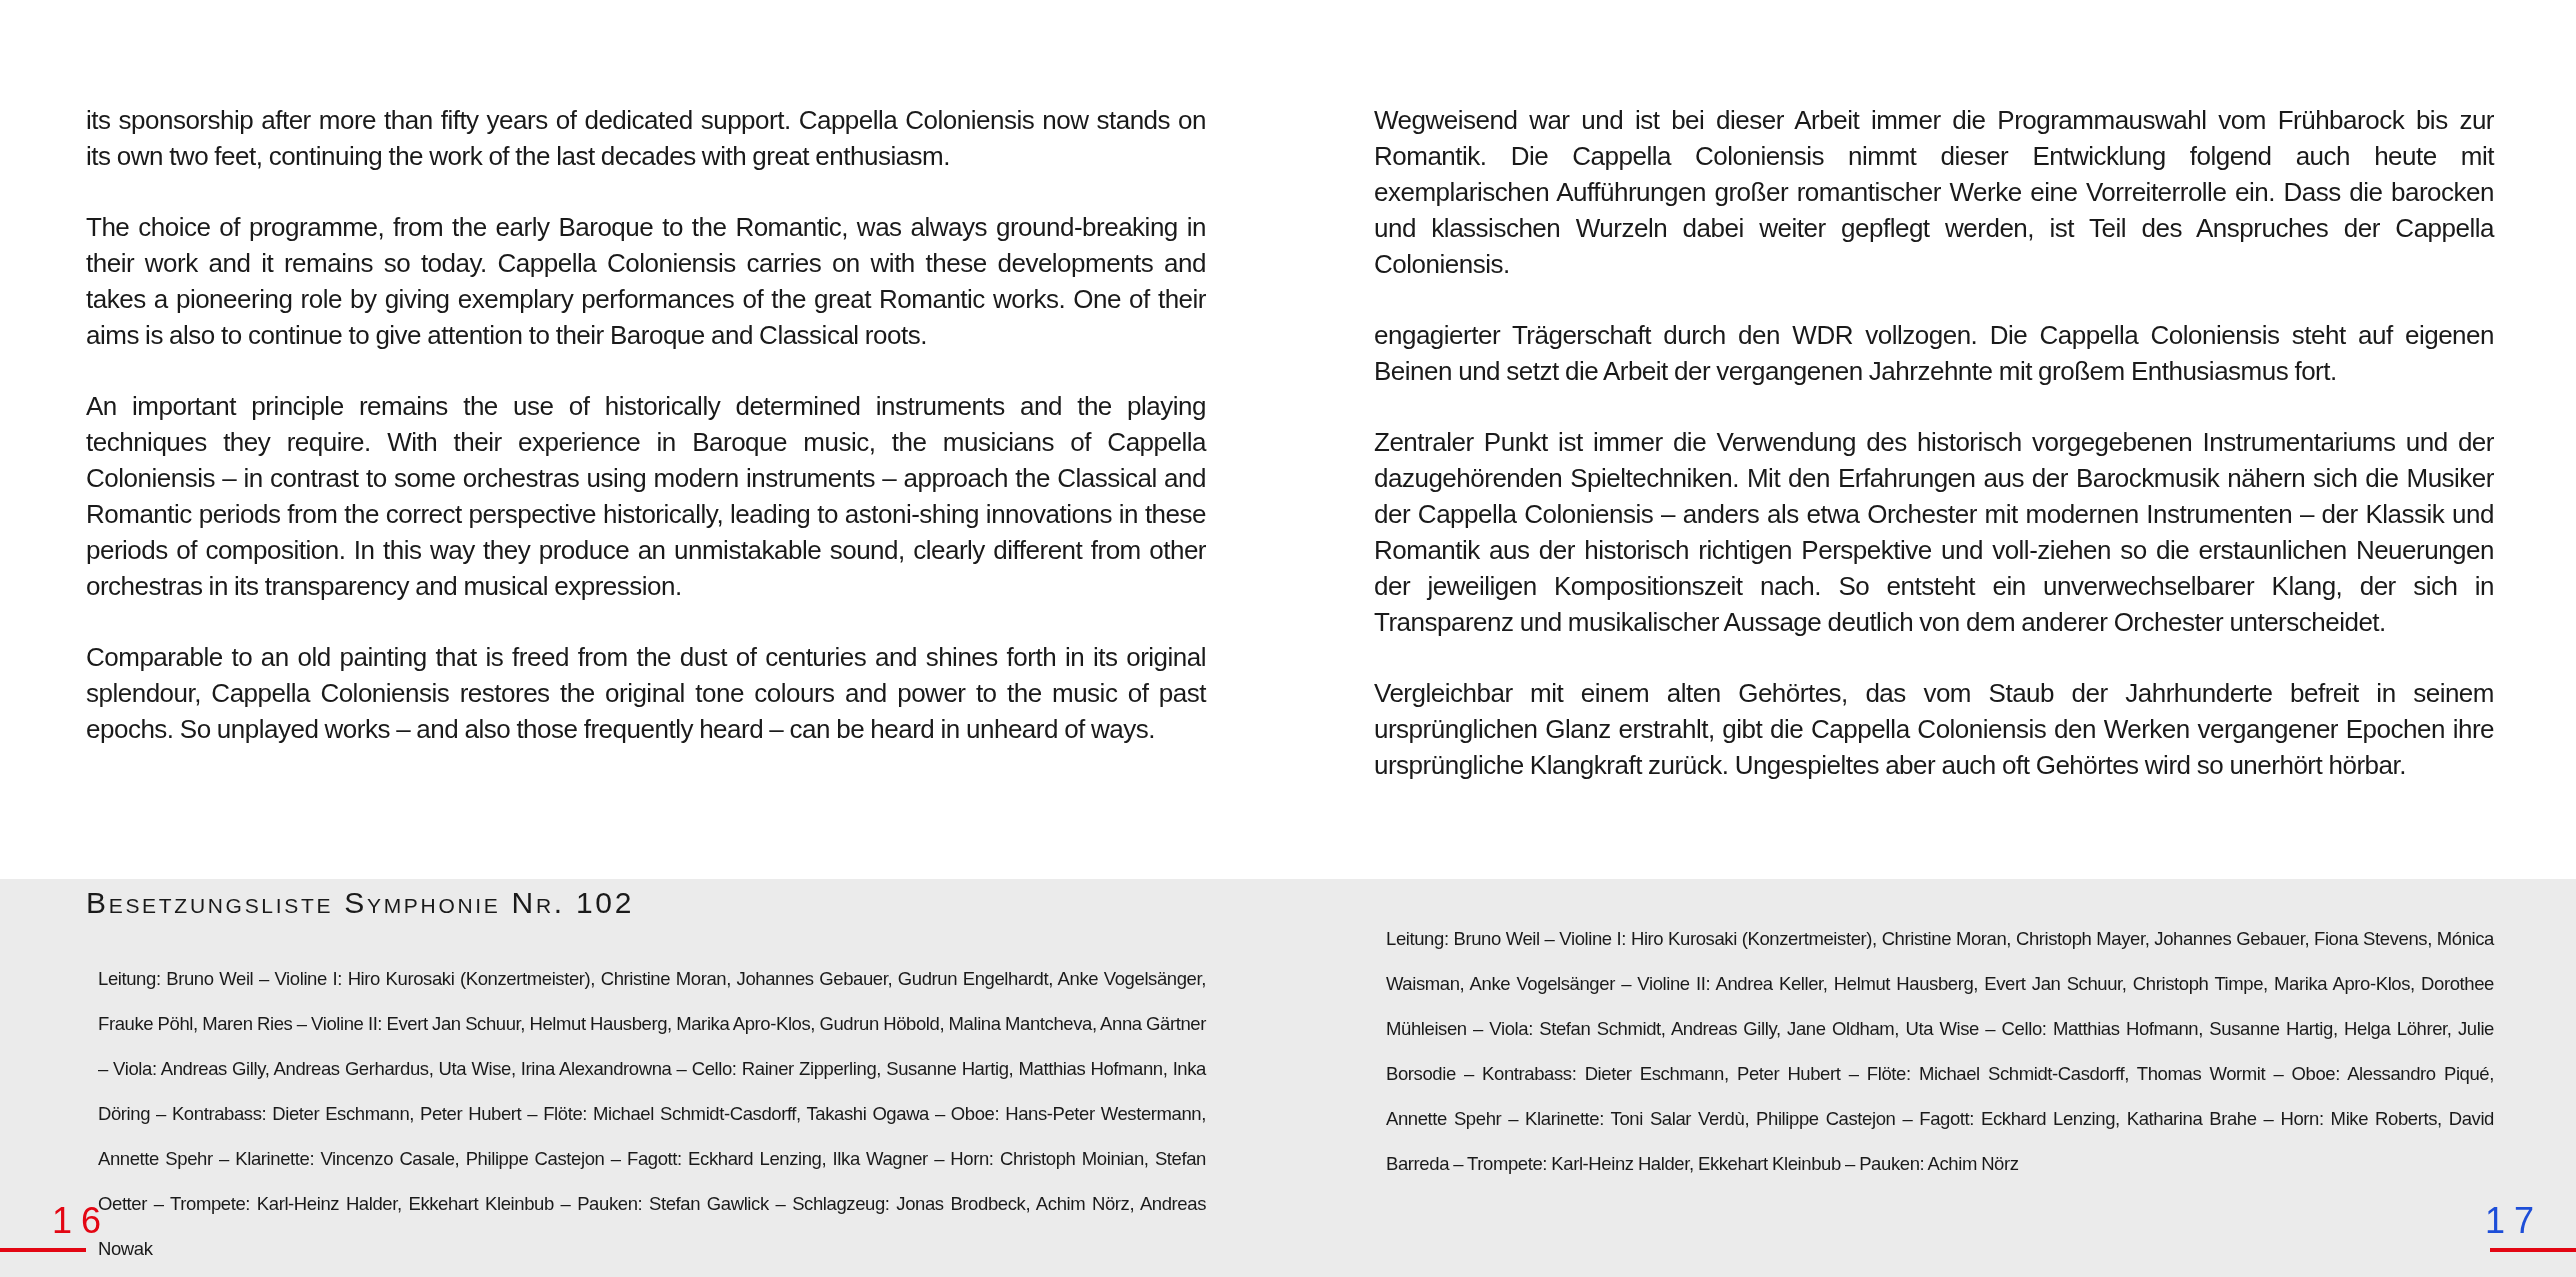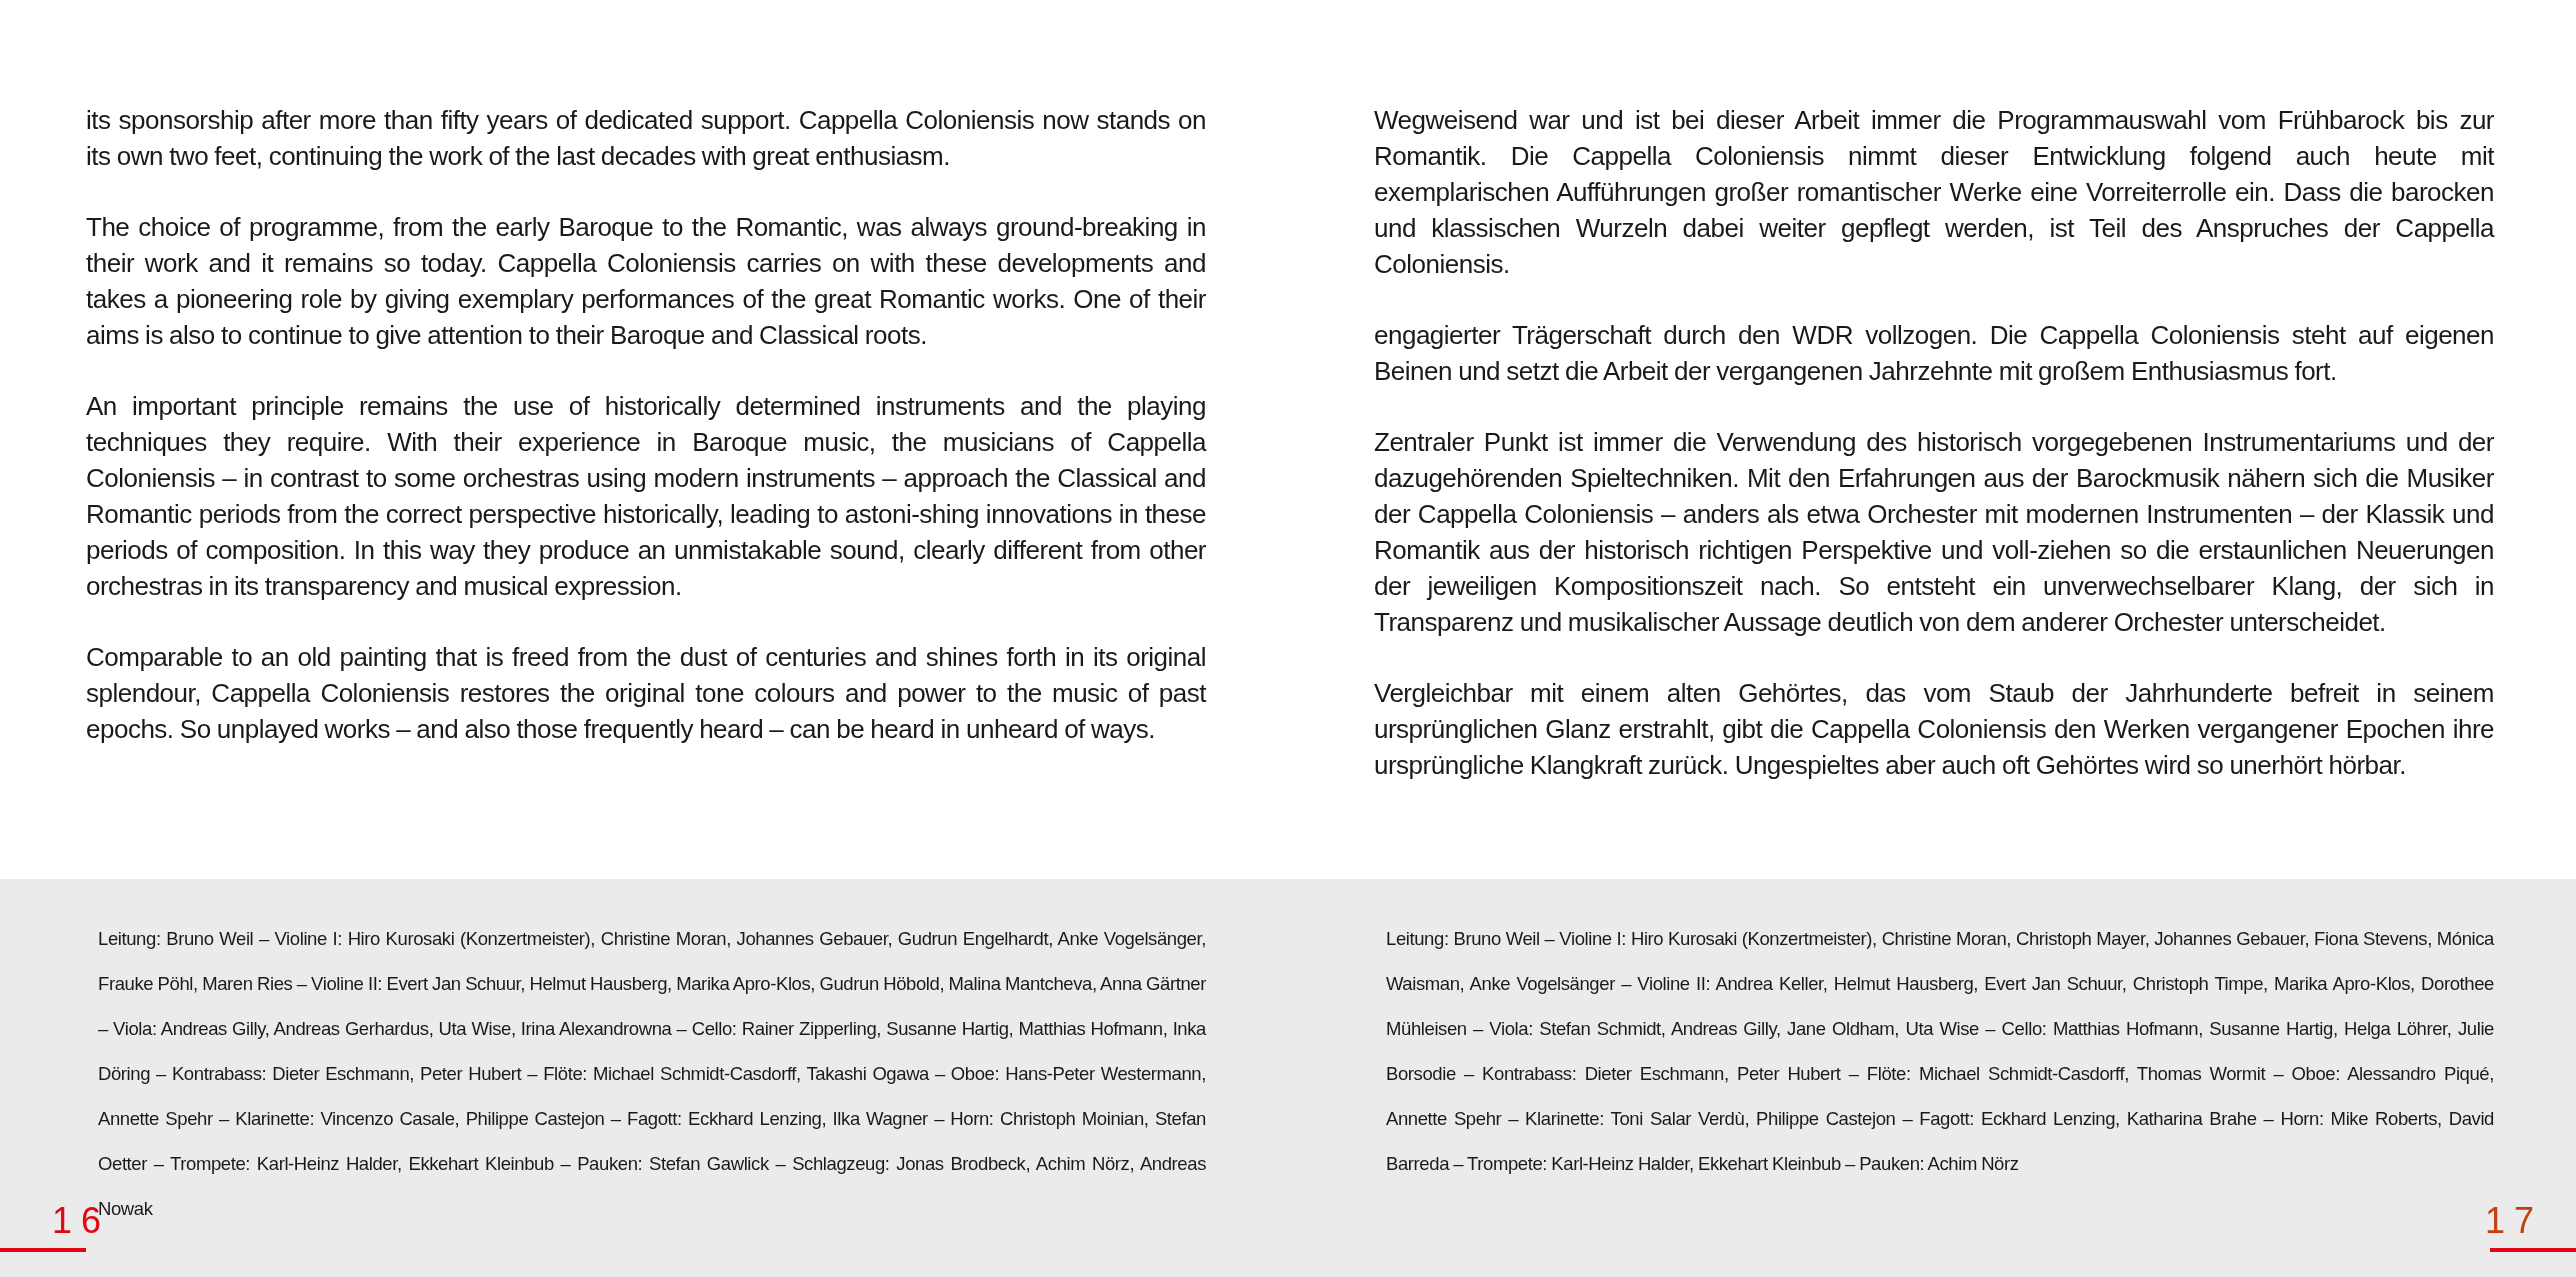--- a/index.html
+++ b/index.html
@@ -58,24 +58,25 @@
 </div>
 
 <div class="col right body-text">
   <p>Wegweisend war und ist bei dieser Arbeit immer die Programmauswahl vom Frühbarock bis zur Romantik. Die Cappella Coloniensis nimmt dieser Entwicklung folgend auch heute mit exemplarischen Aufführungen großer romantischer Werke eine Vorreiterrolle ein. Dass die barocken und klassischen Wurzeln dabei weiter gepflegt werden, ist Teil des Anspruches der Cappella Coloniensis.</p>
   <p>engagierter Trägerschaft durch den WDR vollzogen. Die Cappella Coloniensis steht auf eigenen Beinen und setzt die Arbeit der vergangenen Jahrzehnte mit großem Enthusiasmus fort.</p>
   <p>Zentraler Punkt ist immer die Verwendung des historisch vorgegebenen Instrumentariums und der dazugehörenden Spieltechniken. Mit den Erfahrungen aus der Barockmusik nähern sich die Musiker der Cappella Coloniensis – anders als etwa Orchester mit modernen Instrumenten – der Klassik und Romantik aus der historisch richtigen Perspektive und voll-ziehen so die erstaunlichen Neuerungen der jeweiligen Kompositionszeit nach. So entsteht ein unverwechselbarer Klang, der sich in Transparenz und musikalischer Aussage deutlich von dem anderer Orchester unterscheidet.</p>
   <p>Vergleichbar mit einem alten Gehörtes, das vom Staub der Jahrhunderte befreit in seinem ursprünglichen Glanz erstrahlt, gibt die Cappella Coloniensis den Werken vergangener Epochen ihre ursprüngliche Klangkraft zurück. Ungespieltes aber auch oft Gehörtes wird so unerhört hörbar.</p>
 </div>
 
 <div class="col left cast">
+  <h2>Besetzungsliste Symphonie Nr. 102</h2>
   <p>Leitung: Bruno Weil – Violine I: Hiro Kurosaki (Konzertmeister), Christine Moran, Johannes Gebauer, Gudrun Engelhardt, Anke Vogelsänger, Frauke Pöhl, Maren Ries – Violine II: Evert Jan Schuur, Helmut Hausberg, Marika Apro-Klos, Gudrun Höbold, Malina Mantcheva, Anna Gärtner – Viola: Andreas Gilly, Andreas Gerhardus, Uta Wise, Irina Alexandrowna – Cello: Rainer Zipperling, Susanne Hartig, Matthias Hofmann, Inka Döring – Kontrabass: Dieter Eschmann, Peter Hubert – Flöte: Michael Schmidt-Casdorff, Takashi Ogawa – Oboe: Hans-Peter Westermann, Annette Spehr – Klarinette: Vincenzo Casale, Philippe Castejon – Fagott: Eckhard Lenzing, Ilka Wagner – Horn: Christoph Moinian, Stefan Oetter – Trompete: Karl-Heinz Halder, Ekkehart Kleinbub – Pauken: Stefan Gawlick – Schlagzeug: Jonas Brodbeck, Achim Nörz, Andreas Nowak</p>
 </div>
 
 <div class="col right cast">
   <p>Leitung: Bruno Weil – Violine I: Hiro Kurosaki (Konzertmeister), Christine Moran, Christoph Mayer, Johannes Gebauer, Fiona Stevens, Mónica Waisman, Anke Vogelsänger – Violine II: Andrea Keller, Helmut Hausberg, Evert Jan Schuur, Christoph Timpe, Marika Apro-Klos, Dorothee Mühleisen – Viola: Stefan Schmidt, Andreas Gilly, Jane Oldham, Uta Wise – Cello: Matthias Hofmann, Susanne Hartig, Helga Löhrer, Julie Borsodie – Kontrabass: Dieter Eschmann, Peter Hubert – Flöte: Michael Schmidt-Casdorff, Thomas Wormit – Oboe: Alessandro Piqué, Annette Spehr – Klarinette: Toni Salar Verdù, Philippe Castejon – Fagott: Eckhard Lenzing, Katharina Brahe – Horn: Mike Roberts, David Barreda – Trompete: Karl-Heinz Halder, Ekkehart Kleinbub – Pauken: Achim Nörz</p>
 </div>
 
 <div class="page-num left" style="color: rgb(227, 6, 19);">16</div>
 <div class="page-rule left" style="background: rgb(227, 6, 19);"></div>
-<div class="page-num right" style="color: #c2410c;">17</div>
+<div class="page-num right" style="color: #1d4ed8;">17</div>
 <div class="page-rule right" style="background: rgb(227, 6, 19);"></div>
 
 
 </body></html>

